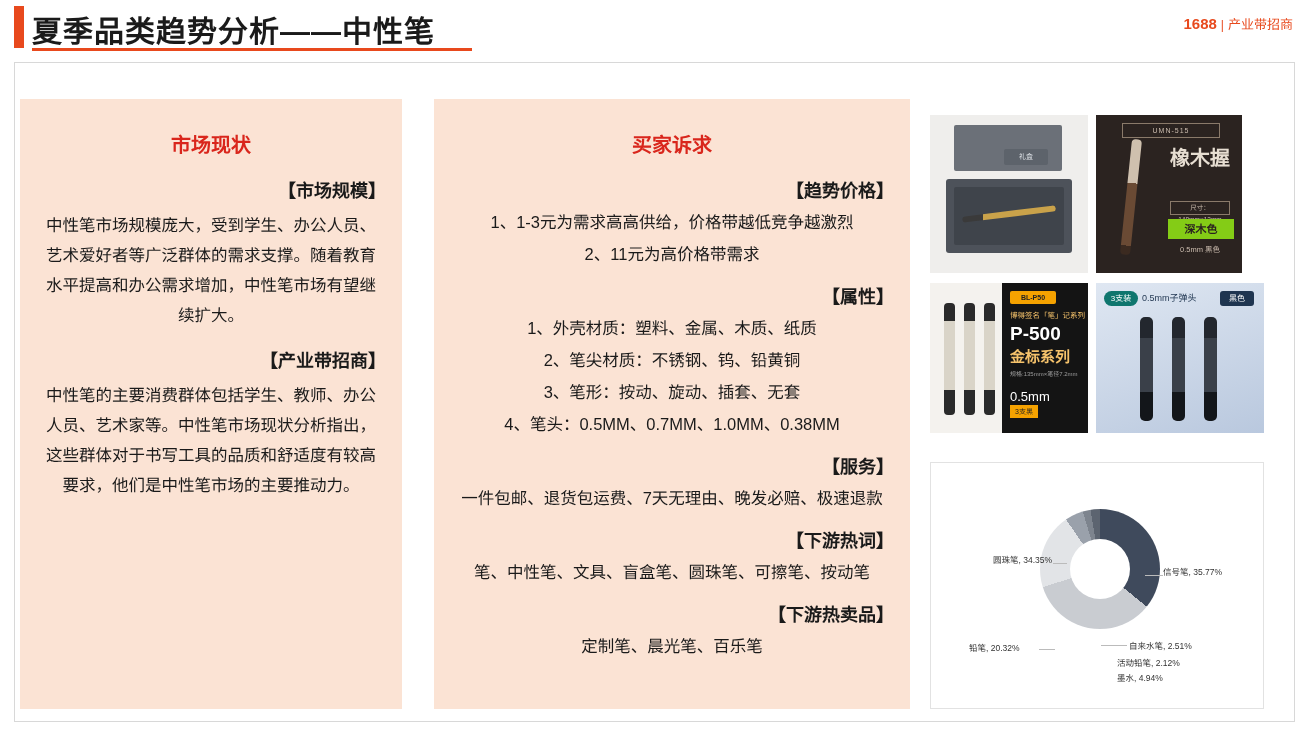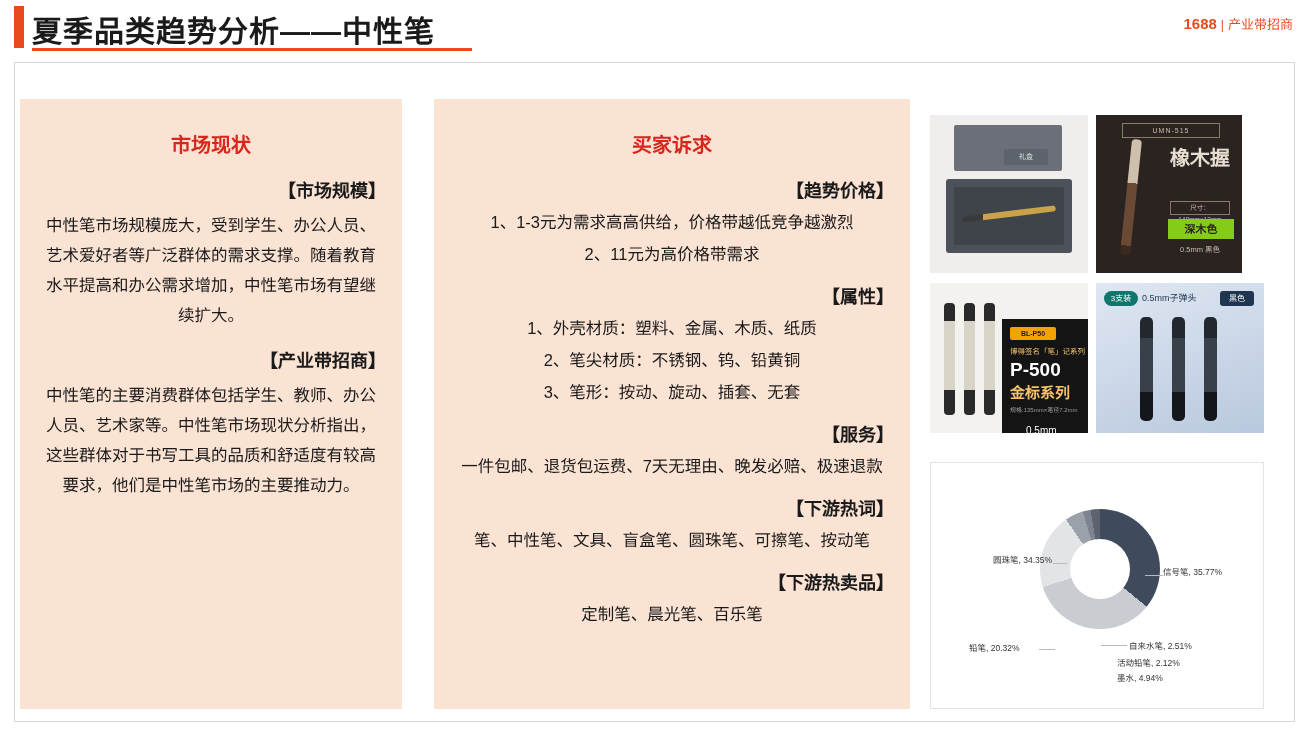--- a/index.html
+++ b/index.html
@@ -205,37 +205,37 @@
     position:absolute; right: 8px; top: 104px; width: 66px; height: 20px;
     background:#84cc16; color:#2b2320; font-size:11px; font-weight:bold;
     text-align:center; line-height:20px;
   }
   .p2-sub {
     position:absolute; right: 12px; top: 128px; width: 60px; color:#cbbcae;
     font-size:7.5px; text-align:center;
   }
   
   .p3-bg { position:absolute; inset:0; background:#f4f2ee; }
-  .p3-panel { position:absolute; right:0; top:0; width: 86px; height:150px; background:#141414;margin-top:36px; }
+  .p3-panel { position:absolute; right:0; top:0; width: 86px; height:150px; background:#141414; }
   .p3-badge {
     position:absolute; left: 8px; top: 8px; width: 46px; height: 13px;
     background:#f5a200; color:#222; font-size:7px; font-weight:bold;
     text-align:center; line-height:13px; border-radius:2px;
   }
   .p3-tag {
     position:absolute; left: 8px; top: 26px; color:#f5c26b; font-size:7.5px;
   }
   .p3-title {
     position:absolute; left: 8px; top: 40px; color:#fff; font-size: 19px; font-weight:bold;
   }
   .p3-title2 {
     position:absolute; left: 8px; top: 62px; color:#f5c26b; font-size: 15px; font-weight:bold;
   }
   .p3-note { position:absolute; left:8px; top: 86px; color:#9d9d9d; font-size:6px; }
-  .p3-mm { position:absolute; left:24px; top: 106px; color:#fff; font-size:10px; }
+  .p3-mm { position:absolute; left:8px; top: 106px; color:#fff; font-size:13px; }
   .p3-pack {
     position:absolute; left:8px; top: 122px; width: 28px; height:13px;
     background:#f5a200; color:#222; font-size:7px; text-align:center; line-height:13px;
   }
   .p3-pen {
     position:absolute; top: 20px; width: 11px; height: 112px;
     background: linear-gradient(180deg,#2a2a2a 0 16%, #d9d4c8 16% 78%, #2a2a2a 78% 100%);
     border-radius: 4px;
   }
   .p3-pen.a { left: 14px; }
@@ -348,20 +348,21 @@
     <div class="card-title">买家诉求</div>
 
     <div class="sec-head tight">【趋势价格】</div>
     <div class="line">1、1-3元为需求高高供给，价格带越低竞争越激烈</div>
     <div class="line">2、11元为高价格带需求</div>
 
     <div class="sec-head">【属性】</div>
     <div class="line">1、外壳材质：塑料、金属、木质、纸质</div>
     <div class="line">2、笔尖材质：不锈钢、钨、铅黄铜</div>
     <div class="line">3、笔形：按动、旋动、插套、无套</div>
+    <div class="line">4、笔头：0.5MM、0.7MM、1.0MM、0.38MM</div>
 
     <div class="sec-head">【服务】</div>
     <div class="line">一件包邮、退货包运费、7天无理由、晚发必赔、极速退款</div>
 
     <div class="sec-head">【下游热词】</div>
     <div class="line">笔、中性笔、文具、盲盒笔、圆珠笔、可擦笔、按动笔</div>
 
     <div class="sec-head">【下游热卖品】</div>
     <div class="line">定制笔、晨光笔、百乐笔</div>
   </div>

